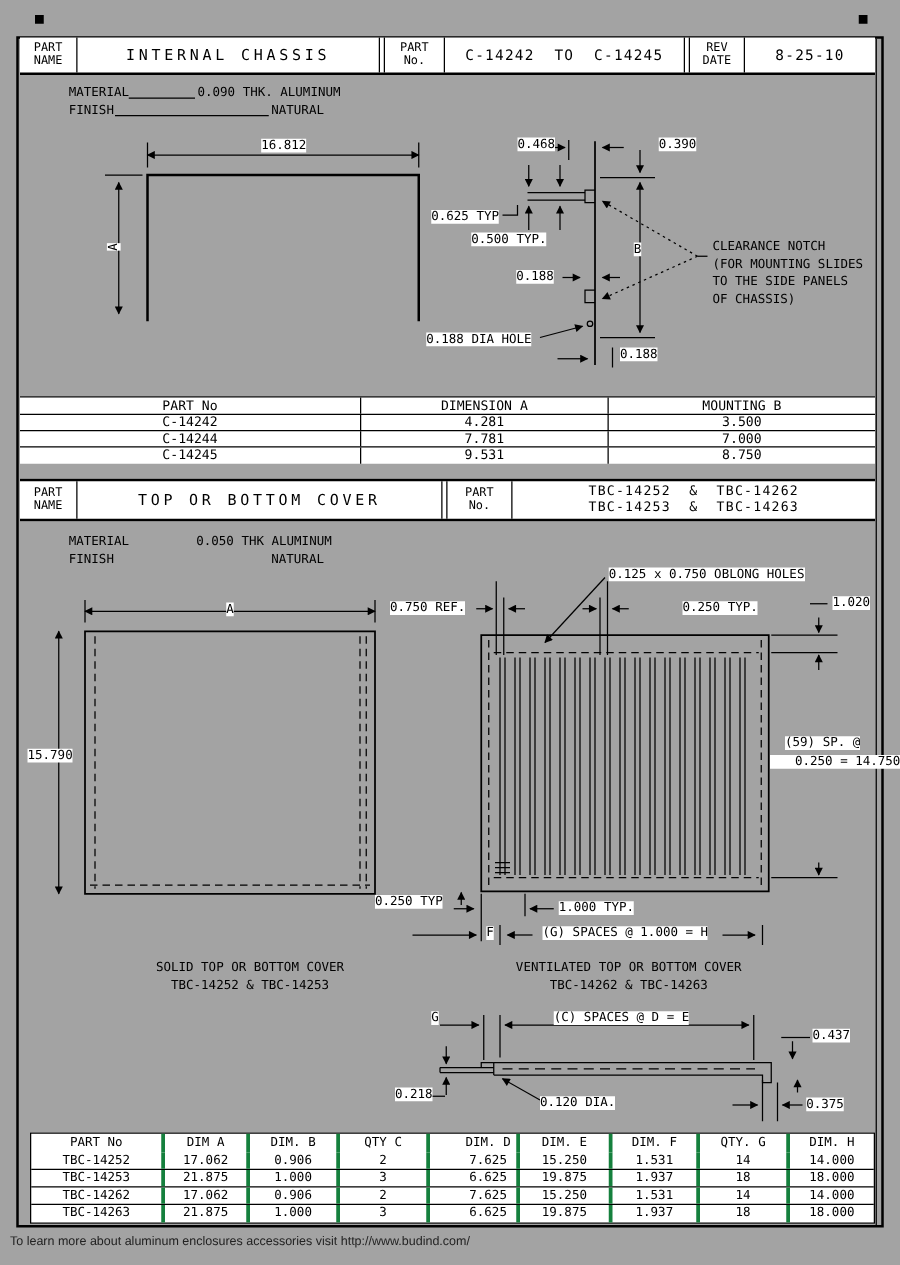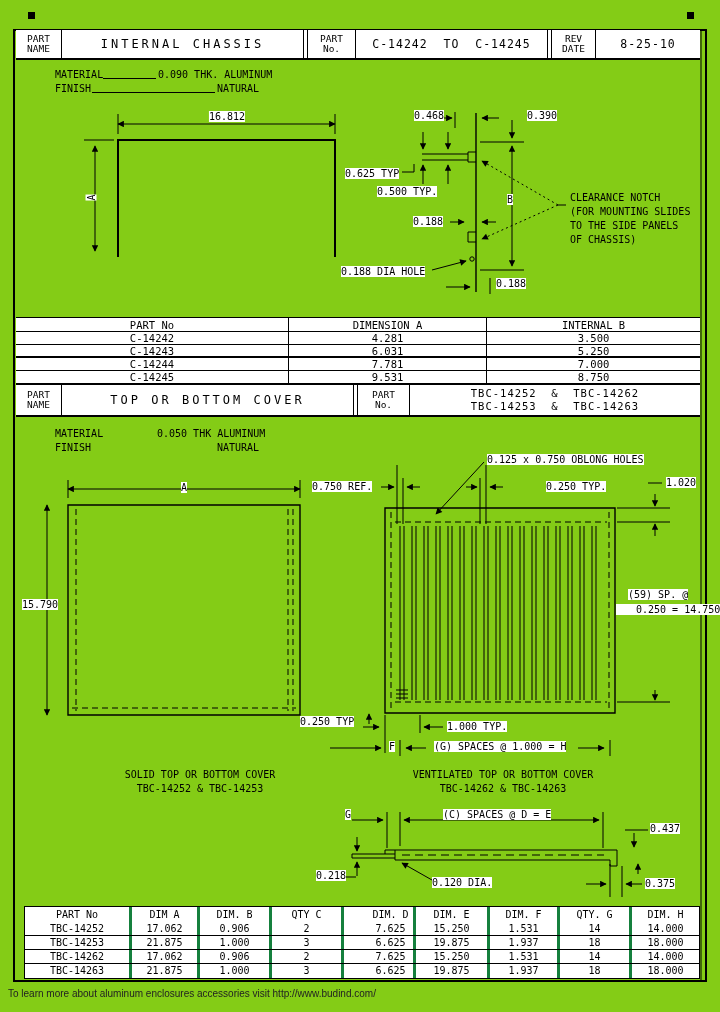--- a/index.html
+++ b/index.html
@@ -1,16 +1,16 @@
 <!DOCTYPE html>
 <html><head>
 <meta charset="utf-8">
 <style>
   html,body { margin:0; padding:0; background:#fff; }
-  .page { position:relative; width:720px; height:1012px; background:#84cc16;
+  .page { position:relative; width:720px; height:1012px; background:#a3a3a3;
           font-family:"DejaVu Sans Mono", monospace; color:#000; overflow:hidden; }
   svg.linework { position:absolute; left:0; top:0; }
   .s1  { stroke:#000; stroke-width:1; fill:none; }
   .s15 { stroke:#000; stroke-width:1.4; fill:none; }
   .s2  { stroke:#000; stroke-width:2; fill:none; }
   .dash  { stroke-dasharray:6 4; }
   .dashc { stroke-dasharray:8 5; }
   .dot   { stroke-dasharray:2 3; }
   .dim { position:absolute; font-size:10px; line-height:11px; background:#fff; white-space:pre; }
   .cap { position:absolute; font-size:10px; line-height:11px; white-space:pre; }
@@ -206,31 +206,26 @@
   <span class="dim" style="left:496px;top:278px;">0.188</span>
   <span class="cap" style="left:570px;top:192px;">CLEARANCE NOTCH</span>
   <span class="cap" style="left:570px;top:206px;">(FOR MOUNTING SLIDES</span>
   <span class="cap" style="left:570px;top:220px;">TO THE SIDE PANELS</span>
   <span class="cap" style="left:570px;top:234px;">OF CHASSIS)</span>
 
   <div class="t1">
     <div class="row hrow">
       <div class="c c0">PART No</div>
       <div class="c c1">DIMENSION A</div>
-      <div class="c c2">INTERNAL B</div>
+      <div class="c c2">MOUNTING B</div>
     </div>
     <div class="row drow bthin">
       <div class="c c0">C-14242</div>
       <div class="c c1">4.281</div>
       <div class="c c2">3.500</div>
-    </div>
-    <div class="row drow bthick">
-      <div class="c c0">C-14243</div>
-      <div class="c c1">6.031</div>
-      <div class="c c2">5.250</div>
     </div>
     <div class="row drow bthin">
       <div class="c c0">C-14244</div>
       <div class="c c1">7.781</div>
       <div class="c c2">7.000</div>
     </div>
     <div class="row drow">
       <div class="c c0">C-14245</div>
       <div class="c c1">9.531</div>
       <div class="c c2">8.750</div>

